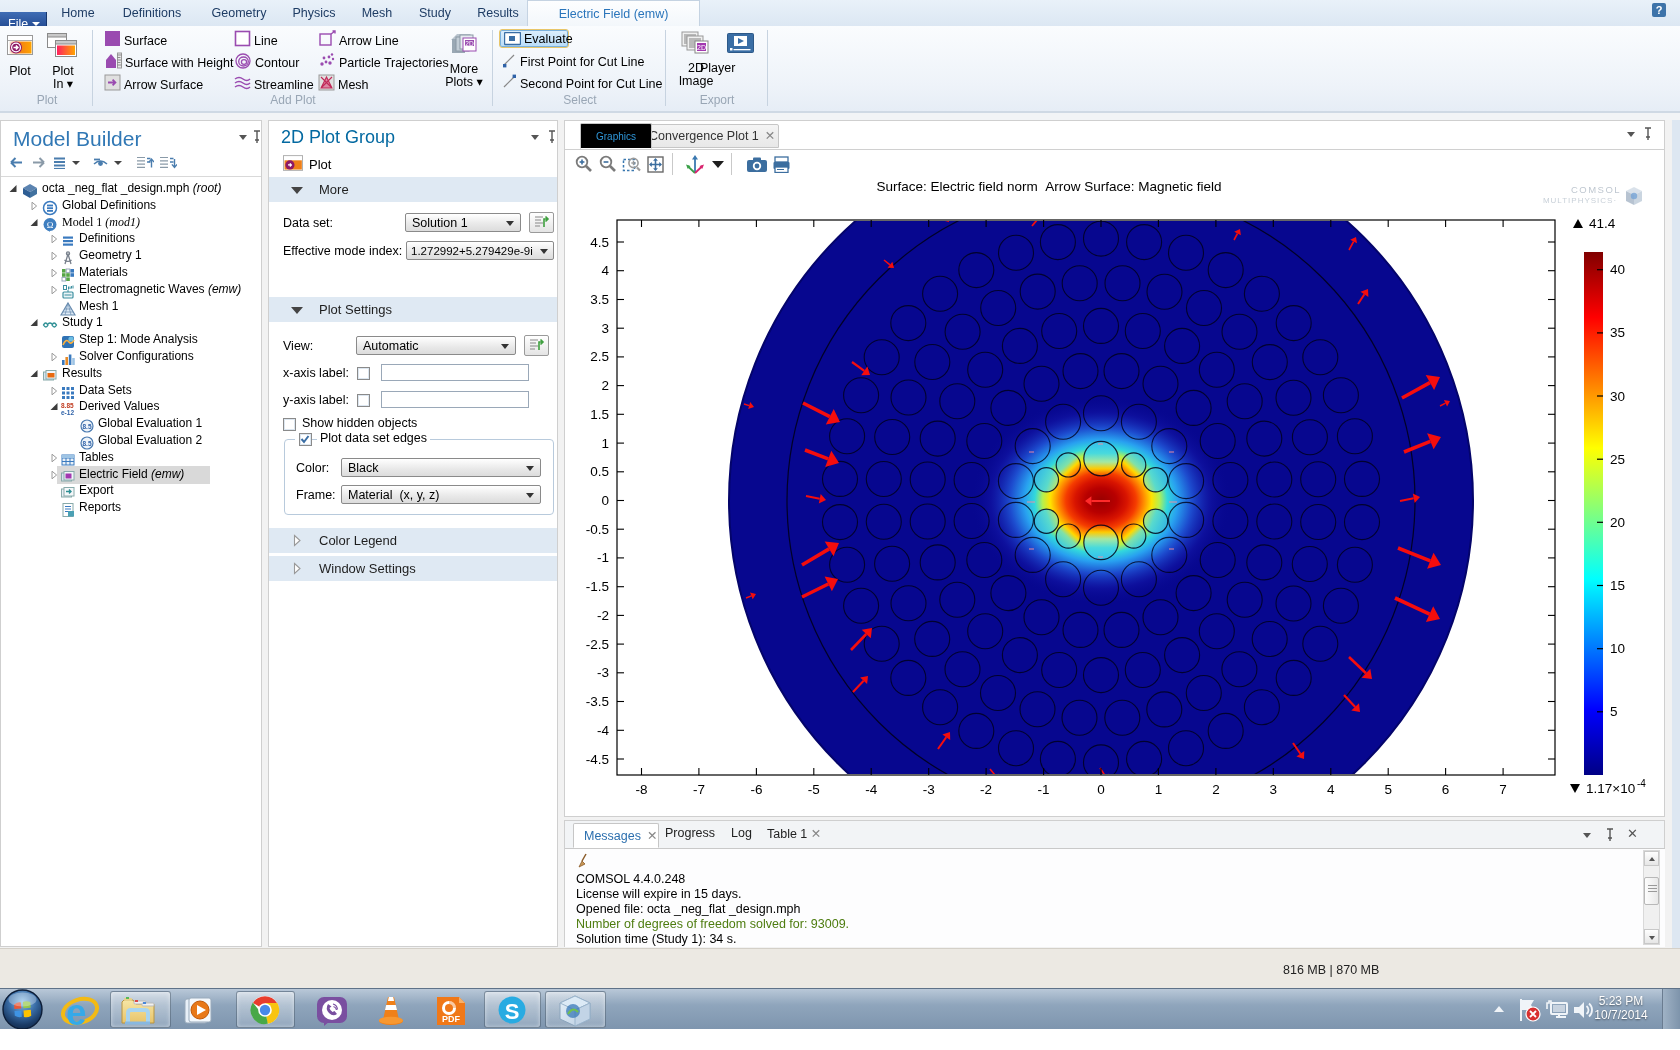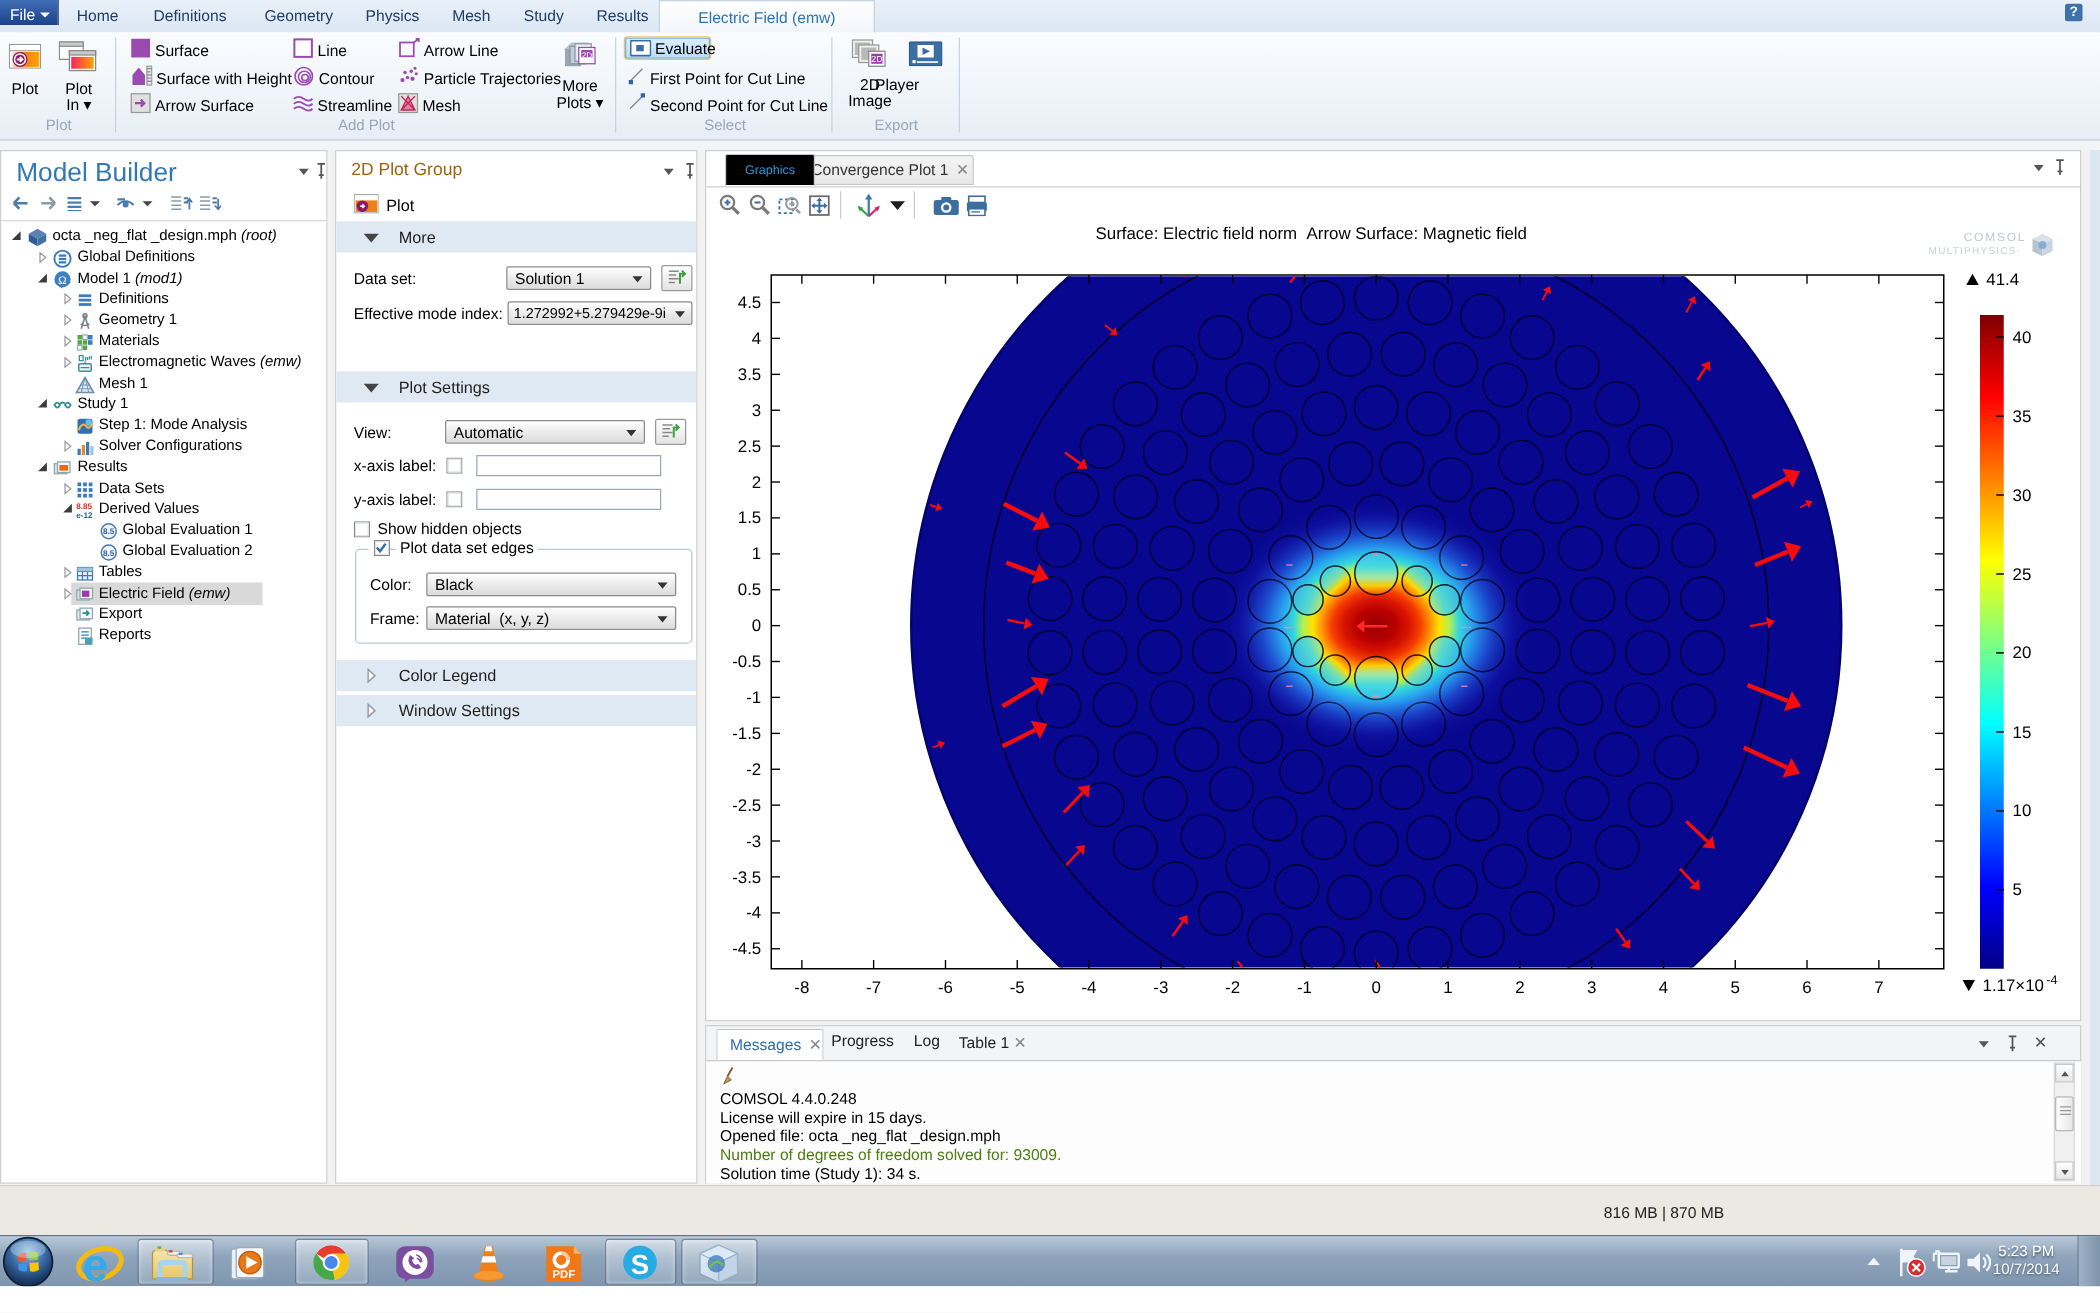--- a/index.html
+++ b/index.html
@@ -1,21 +1,21 @@
 <!DOCTYPE html>
 <html><head><meta charset="utf-8">
 <style>
 *{margin:0;padding:0;box-sizing:border-box}
 body{width:1680px;height:1050px;position:relative;overflow:hidden;font-family:"Liberation Sans",sans-serif;background:#fff;-webkit-font-smoothing:antialiased}
 .abs{position:absolute}
 </style></head>
 <body>
 
 <div class="abs" style="left:0;top:0;width:1680px;height:26px;background:linear-gradient(#e9f1f9,#dce7f3)">
-    <div style="position:absolute;left:0;top:0;width:47px;height:20px;background:linear-gradient(#3f6db5,#1d4289);border-right:1px solid #16366e">
+    <div style="position:absolute;left:0;top:12px;width:47px;height:20px;background:linear-gradient(#3f6db5,#1d4289);border-right:1px solid #16366e">
       <span style="position:absolute;left:8px;top:5px;color:#fff;font-size:12.5px">File</span>
       <span style="position:absolute;right:6px;top:10px;width:0;height:0;border-left:4px solid transparent;border-right:4px solid transparent;border-top:4px solid #fff"></span>
     </div>
     <div style="position:absolute;left:33px;top:0;width:90px;height:26px;text-align:center;line-height:26px;font-size:12.5px;color:#1e3c64">Home</div>
     <div style="position:absolute;left:107px;top:0;width:90px;height:26px;text-align:center;line-height:26px;font-size:12.5px;color:#1e3c64">Definitions</div>
     <div style="position:absolute;left:194px;top:0;width:90px;height:26px;text-align:center;line-height:26px;font-size:12.5px;color:#1e3c64">Geometry</div>
     <div style="position:absolute;left:269px;top:0;width:90px;height:26px;text-align:center;line-height:26px;font-size:12.5px;color:#1e3c64">Physics</div>
     <div style="position:absolute;left:332px;top:0;width:90px;height:26px;text-align:center;line-height:26px;font-size:12.5px;color:#1e3c64">Mesh</div>
     <div style="position:absolute;left:390px;top:0;width:90px;height:26px;text-align:center;line-height:26px;font-size:12.5px;color:#1e3c64">Study</div>
     <div style="position:absolute;left:453px;top:0;width:90px;height:26px;text-align:center;line-height:26px;font-size:12.5px;color:#1e3c64">Results</div>
@@ -237,21 +237,21 @@
         </svg></span>
       <span style="position:absolute;left:61px;top:20.5px;font-size:12px;white-space:nowrap;">Global Definitions</span>
       <svg style="position:absolute;left:29px;top:41px" width="9" height="9">
         <polygon points="7.5,1 7.5,8 0.5,8" fill="#3c3c3c"></polygon>
       </svg>
       <span style="position:absolute;left:41px;top:38px"><svg width="16" height="16" viewBox="0 0 16 16" style="vertical-align:middle">
           <circle cx="8" cy="7.5" r="6.5" fill="#3f7fc0"></circle>
           <text x="8" y="11" font-size="9" text-anchor="middle" fill="#fff" font-family="Liberation Serif">Ω</text>
           <polygon points="4,12 8,15 7,11" fill="#3f7fc0"></polygon>
         </svg></span>
-      <span style="position:absolute;left:61px;top:37.5px;font-size:12px;white-space:nowrap;">Model 1 <i>(mod1)</i></span>
+      <span style="position:absolute;left:61px;top:37.5px;font-size:12px;white-space:nowrap;font-family:Liberation Serif, serif;">Model 1 <i>(mod1)</i></span>
       <svg style="position:absolute;left:50px;top:57px" width="7" height="10">
         <path d="M1 1.2 L5.6 5 L1 8.8 Z" fill="#fff" stroke="#9a9a9a" stroke-width="1"></path>
       </svg>
       <span style="position:absolute;left:59px;top:54px"><svg width="16" height="16" viewBox="0 0 16 16" style="vertical-align:middle">
           <rect x="3" y="3.5" width="10" height="2.2" fill="#3a7abf"></rect>
           <rect x="3" y="7" width="10" height="2.2" fill="#3a7abf"></rect>
           <rect x="3" y="10.5" width="10" height="2.2" fill="#3a7abf"></rect>
         </svg></span>
       <span style="position:absolute;left:78px;top:53.5px;font-size:12px;white-space:nowrap;">Definitions</span>
       <svg style="position:absolute;left:50px;top:74px" width="7" height="10">
@@ -390,21 +390,21 @@
       <span style="position:absolute;left:59px;top:323px"><svg width="16" height="16" viewBox="0 0 16 16" style="vertical-align:middle">
           <rect x="3" y="1.5" width="10" height="13" fill="#fff" stroke="#8aa"></rect>
           <path d="M5 4.5 h6 M5 7 h6 M5 9.5 h4" stroke="#3a7abf" stroke-width="1"></path>
           <rect x="8" y="9" width="6" height="5.5" fill="#4aa0b4"></rect>
         </svg></span>
       <span style="position:absolute;left:78px;top:322.5px;font-size:12px;white-space:nowrap;">Reports</span>
     </div>
 </div>
 
 <div class="abs" style="left:268px;top:120px;width:290px;height:827px;background:#fff;border:1px solid #cfcfcf;overflow:hidden">
-    <div style="position:absolute;left:12px;top:6px;font-size:14px;color:#a16207;font-weight:400">2D Plot Group</div>
+    <div style="position:absolute;left:12px;top:6px;font-size:18px;color:#0369a1;font-weight:400">2D Plot Group</div>
     <span style="position:absolute;left:262px;top:14px;width:0;height:0;border-left:4.5px solid transparent;border-right:4.5px solid transparent;border-top:5px solid #555"></span>
     <svg style="position:absolute;left:278px;top:8px" width="10" height="16">
       <path d="M2 2 h6 M5 2 v9 M3 11 h4 M5 11 v3" stroke="#555" stroke-width="1.4"></path>
     </svg>
     <div style="position:absolute;left:14px;top:34px"><svg width="20" height="16" viewBox="0 0 26 20">
         <rect x="0.5" y="0.5" width="25" height="19" fill="#fff" stroke="#9a9a9a"></rect>
         <rect x="2" y="6.5" width="22.5" height="12" fill="#f08018"></rect>
         <circle cx="9" cy="12.5" r="6" fill="#8e1866"></circle>
         <path d="M6.5 12.5 h4 m-1.6 -2 l2 2 l-2 2" stroke="#fff" stroke-width="1.6" fill="none"></path>
       </svg></div>

